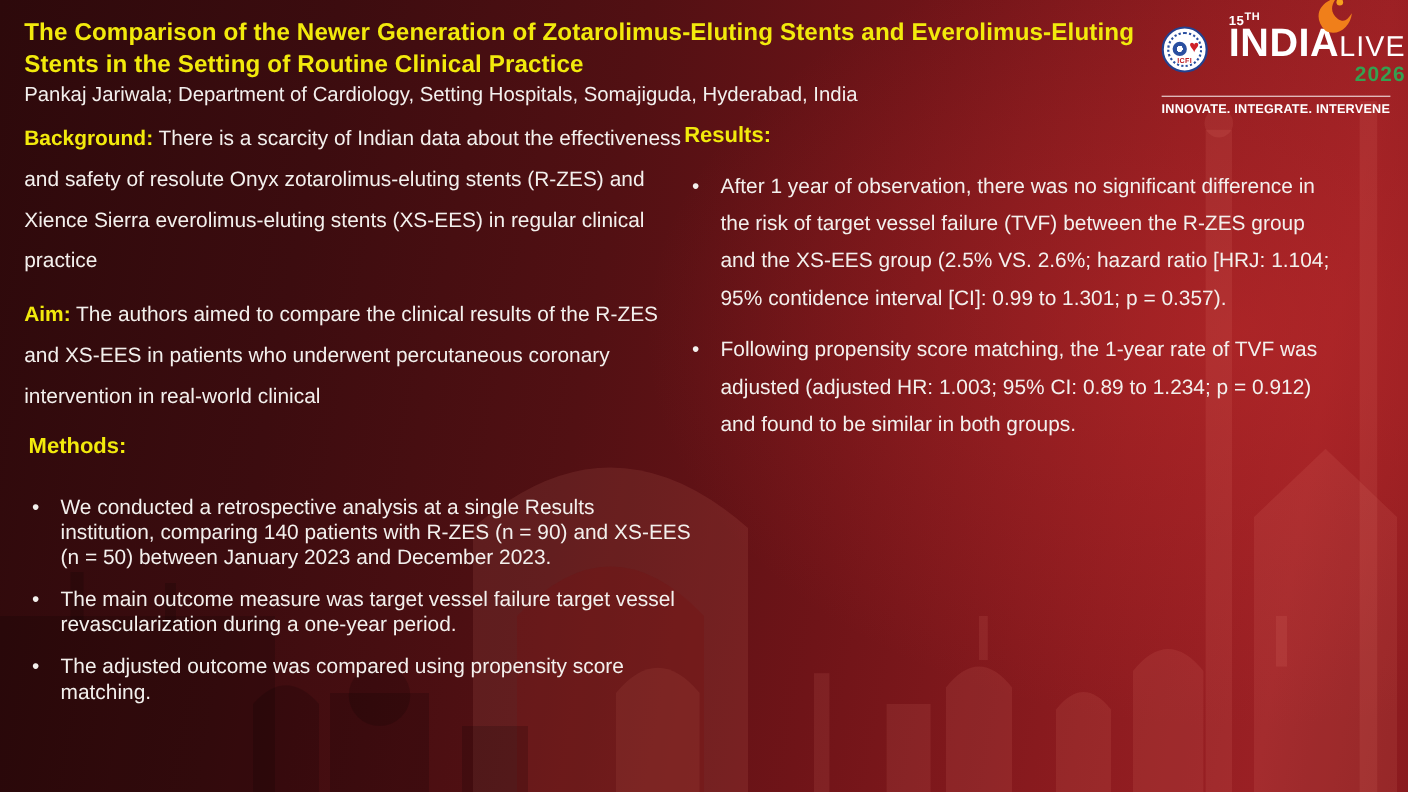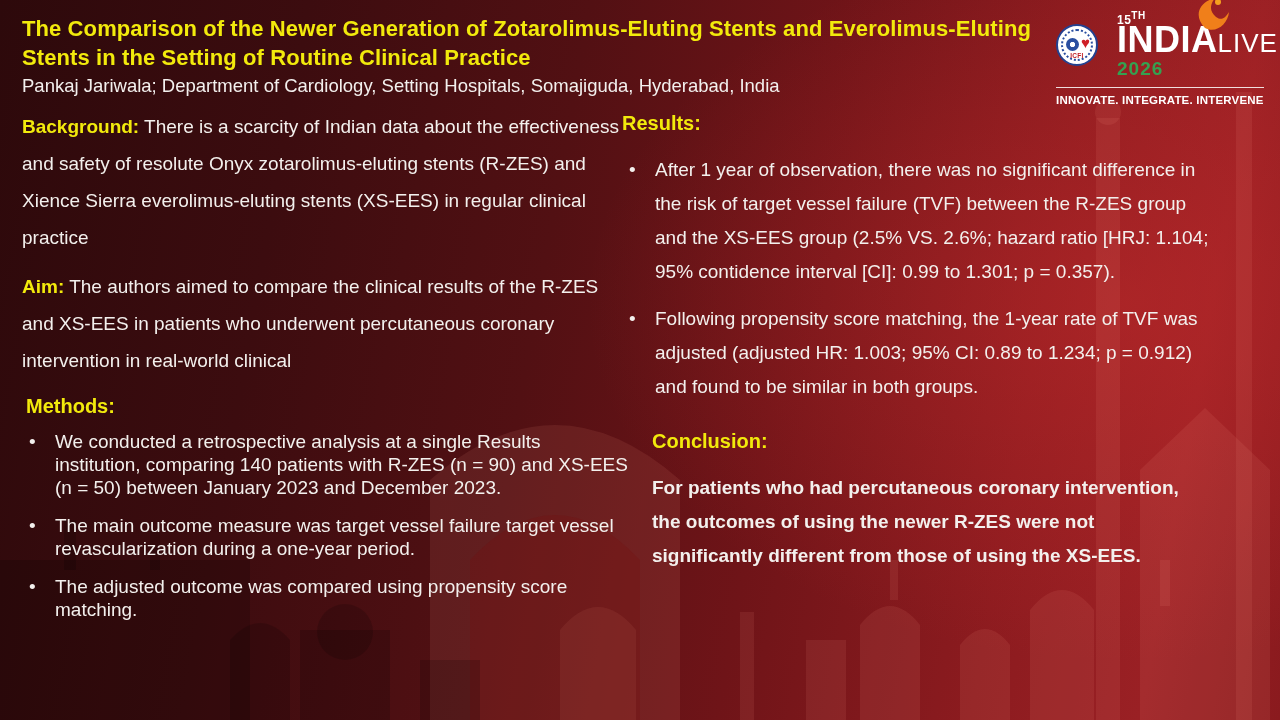--- a/index.html
+++ b/index.html
@@ -19,21 +19,21 @@
     color:#f2ea0c; font-size:22px; font-weight:600; line-height:29px; letter-spacing:0.1px;
   }
   .author-line { color:#f3f0ee; font-size:18.5px; font-weight:400; margin-top:3px; }
 
   
   .col { position:absolute; top:108px; color:#f3f0ed; font-size:19px; }
   .col-left  { left:22px;  width:608px; }
   .col-right { left:622px; width:600px; }
   .para { line-height:37px; margin-bottom:12px; }
   .h-label { color:#f2ea0c; font-weight:700; }
-  .h-block { color:#f2ea0c; font-weight:700; font-size:20px; margin:16px 0 12px 4px; }
+  .h-block { color:#f2ea0c; font-weight:700; font-size:20px; margin:16px 0 32px 4px; }
   ul.bullets { list-style:none; }
   ul.bullets li { position:relative; padding-left:33px; line-height:23px; margin-bottom:15px; }
   ul.bullets li::before { content:"\2022"; position:absolute; left:7px; top:0; color:#f3f0ed; }
   .col-right ul.bullets li { line-height:34px; margin-bottom:13px; }
   .col-right .h-block { margin:4px 0 18px 0; }
   .conclusion-wrap { margin-left:30px; margin-top:26px; width:552px; }
   .conclusion-text { font-weight:700; line-height:34px; margin-top:18px; }
 
   
   .logo { position:absolute; right:16px; top:10px; width:208px; }
@@ -49,21 +49,21 @@
   .icfi-abbr { position:absolute; bottom:5px; left:0; right:0; text-align:center;
     color:#c01d23; font-size:6.5px; font-weight:700; letter-spacing:0.3px; }
   .logo-divider { width:1px; height:52px; background:rgba(255,255,255,0.85); margin:0 9px 0 10px; }
   .logo-text { position:relative; flex:1; }
   .edition { color:#ffffff; font-size:12px; font-weight:700; letter-spacing:0.5px; }
   .edition sup { font-size:10px; }
   .brand { color:#ffffff; line-height:26px; white-space:nowrap; }
   .brand-india { font-weight:800; font-size:36px; letter-spacing:0.5px; }
   .brand-live  { font-weight:300; font-size:26px; letter-spacing:1px; }
   .flame { position:absolute; top:-14px; left:68px; }
-  .year { color:#35a050; font-size:19px; font-weight:800; letter-spacing:1px; margin-top:-2px; }
+  .year { color:#35a050; font-size:19px; font-weight:800; text-align:right; letter-spacing:1px; margin-top:-2px; }
   .logo-rule { height:1px; background:rgba(255,255,255,0.85); margin:7px 0 6px 0; }
   .tagline { color:#ffffff; font-size:11.5px; font-weight:700; letter-spacing:0.2px; white-space:nowrap; }
 </style>
 </head>
 <body>
 
 <div class="slide">
 
   <svg class="skyline" viewBox="0 0 1280 720" xmlns="http://www.w3.org/2000/svg">
     <g fill="rgba(255,160,140,0.10)">
@@ -131,19 +131,15 @@
       <li>The adjusted outcome was compared using propensity score matching.</li>
     </ul>
   </div>
 
   <div class="col col-right">
     <div class="h-block">Results:</div>
     <ul class="bullets">
       <li>After 1 year of observation, there was no significant difference in the risk of target vessel failure (TVF) between the R-ZES group and the XS-EES group (2.5% VS. 2.6%; hazard ratio [HRJ: 1.104; 95% contidence interval [CI]: 0.99 to 1.301; p = 0.357).</li>
       <li>Following propensity score matching, the 1-year rate of TVF was adjusted (adjusted HR: 1.003; 95% CI: 0.89 to 1.234; p = 0.912) and found to be similar in both groups.</li>
     </ul>
-    <div class="conclusion-wrap">
-      <div class="h-block" style="margin:0;">Conclusion:</div>
-      <div class="conclusion-text">For patients who had percutaneous coronary intervention, the outcomes of using the newer R-ZES were not significantly different from those of using the XS-EES.</div>
-    </div>
   </div>
 
 </div>
 
 </body></html>

